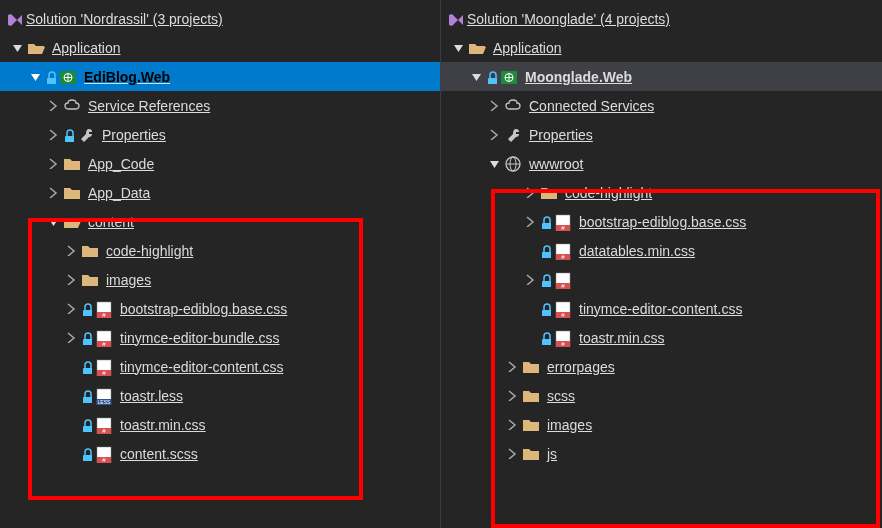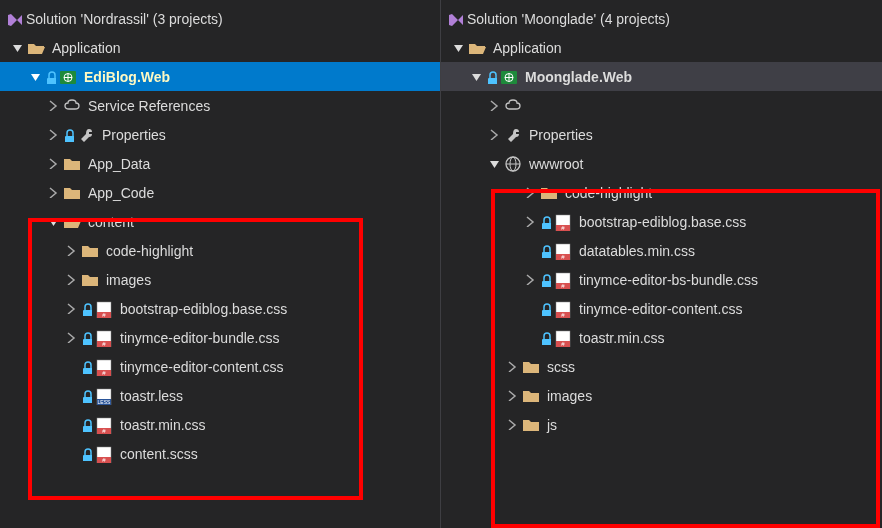--- a/index.html
+++ b/index.html
@@ -10,34 +10,35 @@
     color: #dcdcdc;
     width: 882px;
     height: 528px;
     overflow: hidden;
     display: flex;
   }
   .pane {
     position: relative;
     background: #252526;
     overflow: hidden;
+    text-decoration: underline;
   }
   .pane.left { width: 441px; border-right: 1px solid #3e3e42; }
   .pane.right { width: 441px; }
   .tree { padding-top: 4px; }
   .row {
     display: flex;
     align-items: center;
     height: 29px;
     padding-left: 0;
     white-space: nowrap;
   }
   .row.selected {
     background: #007acc;
-    color: #fef9c3;
+    color: #000000;
     align-items: center;
   }
   .row.hover {
     background: #3f3f46;
   }
   .indent { display:inline-block; width:18px; height:100%; }
   .arrow {
     width: 14px;
     height: 14px;
     display:inline-flex;
@@ -220,35 +221,35 @@
           <span class="arrow">
             <svg width="11" height="11">
               <use href="#i-arrow-closed"></use>
             </svg>
           </span>
           <span class="icon">
             <svg width="18" height="18">
               <use href="#i-folder"></use>
             </svg>
           </span>
+          <span class="label">App_Code</span>
+        </div>
+        <div class="row">
+          <span class="indent" style="width:46px"></span>
+          <span class="arrow">
+            <svg width="11" height="11">
+              <use href="#i-arrow-closed"></use>
+            </svg>
+          </span>
+          <span class="icon">
+            <svg width="18" height="18">
+              <use href="#i-folder"></use>
+            </svg>
+          </span>
           <span class="label">App_Data</span>
-        </div>
-        <div class="row">
-          <span class="indent" style="width:46px"></span>
-          <span class="arrow">
-            <svg width="11" height="11">
-              <use href="#i-arrow-closed"></use>
-            </svg>
-          </span>
-          <span class="icon">
-            <svg width="18" height="18">
-              <use href="#i-folder"></use>
-            </svg>
-          </span>
-          <span class="label">App_Code</span>
         </div>
       </div>
     <div class="row">
       <span class="indent" style="width:46px"></span>
       <span class="arrow">
           <svg width="11" height="11">
             <use href="#i-arrow-open"></use>
           </svg>
         </span>
       <span class="icon">
@@ -445,20 +446,21 @@
           <span class="arrow">
             <svg width="11" height="11">
               <use href="#i-arrow-closed"></use>
             </svg>
           </span>
           <span class="icon">
             <svg width="18" height="18">
               <use href="#i-cloud"></use>
             </svg>
           </span>
+          <span class="label">Connected Services</span>
         </div>
         <div class="row">
           <span class="indent" style="width:46px"></span>
           <span class="arrow">
             <svg width="11" height="11">
               <use href="#i-arrow-closed"></use>
             </svg>
           </span>
           <span class="icon">
             <svg width="18" height="18">
@@ -541,21 +543,20 @@
           <span class="icon" style="width:12px;margin-right:2px">
             <svg width="12" height="14">
               <use href="#i-lock"></use>
             </svg>
           </span>
           <span class="icon">
             <svg width="18" height="18">
               <use href="#i-css"></use>
             </svg>
           </span>
-          <span class="label">tinymce-editor-bs-bundle.css</span>
         </div>
         <div class="row">
           <span class="indent" style="width:82px"></span>
           <span class="arrow blank"></span>
           <span class="icon" style="width:12px;margin-right:2px">
             <svg width="12" height="14">
               <use href="#i-lock"></use>
             </svg>
           </span>
           <span class="icon">
@@ -575,20 +576,34 @@
           </span>
           <span class="icon">
             <svg width="18" height="18">
               <use href="#i-css"></use>
             </svg>
           </span>
           <span class="label">toastr.min.css</span>
         </div>
       </div>
     <div id="right-after">
+        <div class="row">
+          <span class="indent" style="width:64px"></span>
+          <span class="arrow">
+            <svg width="11" height="11">
+              <use href="#i-arrow-closed"></use>
+            </svg>
+          </span>
+          <span class="icon">
+            <svg width="18" height="18">
+              <use href="#i-folder"></use>
+            </svg>
+          </span>
+          <span class="label">errorpages</span>
+        </div>
         <div class="row">
           <span class="indent" style="width:64px"></span>
           <span class="arrow">
             <svg width="11" height="11">
               <use href="#i-arrow-closed"></use>
             </svg>
           </span>
           <span class="icon">
             <svg width="18" height="18">
               <use href="#i-folder"></use>

